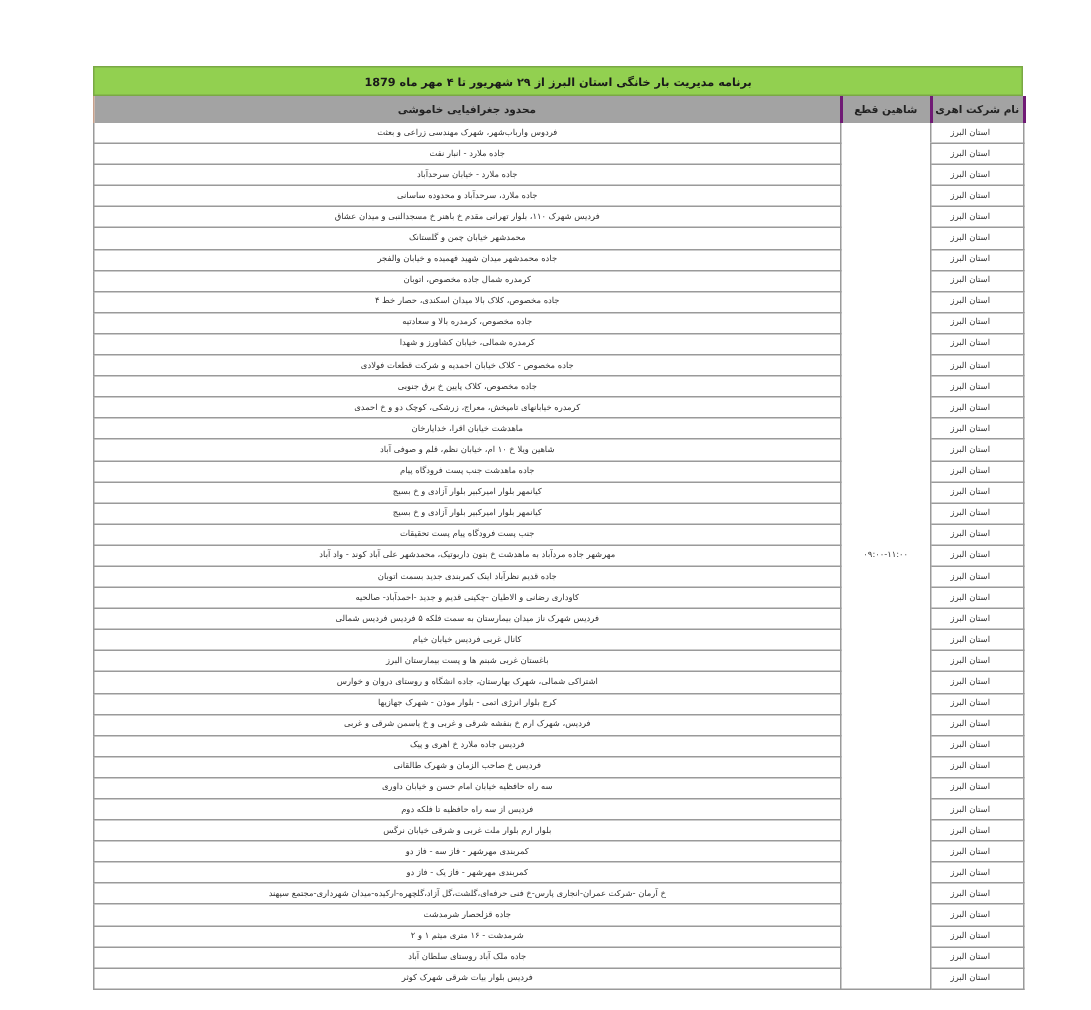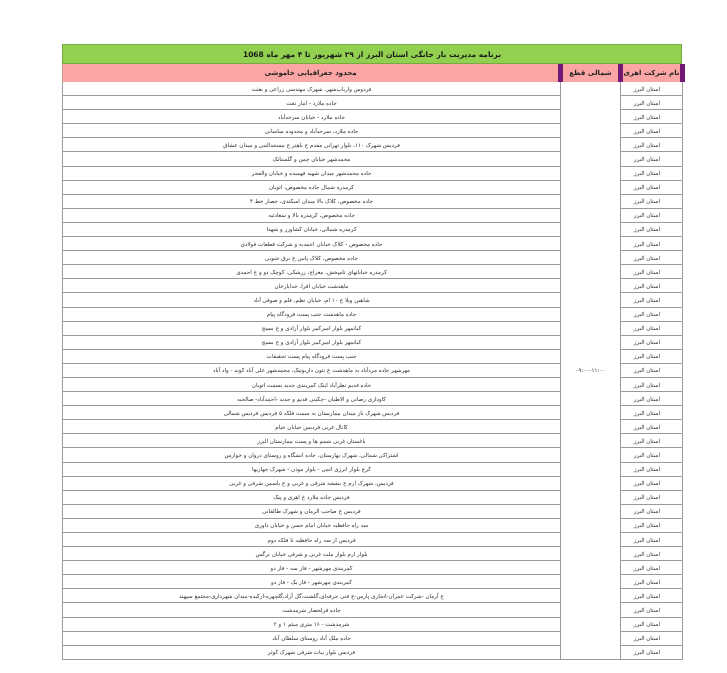--- a/index.html
+++ b/index.html
@@ -3,47 +3,47 @@
 <meta charset="utf-8">
 <style>
   html, body { margin: 0; padding: 0; background: #ffffff; }
   body { width: 727px; height: 673px; position: relative; overflow: hidden;
          font-family: "DejaVu Sans", sans-serif; color: #222; }
   .sheet { position: absolute; left: 62px; top: 44px; width: 620px; }
   .title-bar { height: 18px; background: #92d050; border: 1px solid #7aa845;
                display: flex; align-items: center; justify-content: center;
                font-size: 7.5px; font-weight: bold; direction: rtl; color: #1a1a1a; }
   table { border-collapse: collapse; width: 620px; table-layout: fixed; direction: rtl; }
-  th { background: #fca5a5; height: 18px; font-size: 7px; font-weight: bold;
-       border-right: 5px solid #701a75; border-left: 1px solid #c8a08a; color: #222; padding: 0; }
+  th { background: #a3a3a3; height: 18px; font-size: 7px; font-weight: bold;
+       border-right: 2px solid #701a75; border-left: 1px solid #c8a08a; color: #222; padding: 0; }
   td { height: 13.1px; font-size: 5.6px; padding: 0; text-align: center;
        border-bottom: 1px solid #9a9a9a; white-space: nowrap; overflow: visible; color: #333; }
   td.company { text-align: right; padding-right: 22px; border-right: 1px solid #9a9a9a; }
   td.time { border-left: 1px solid #9a9a9a; border-right: 1px solid #9a9a9a; border-bottom: 1px solid #9a9a9a;
             font-size: 5.6px; vertical-align: middle; }
   td.area { border-left: 1px solid #9a9a9a; }
   col.c-company { width: 62px; }
   col.c-time { width: 60px; }
   col.c-area { width: 498px; }
 </style>
 </head>
 <body>
 
 <div class="sheet">
-  <div class="title-bar">برنامه مدیریت بار خانگی استان البرز از ۲۹ شهریور تا ۴ مهر ماه 1068</div>
+  <div class="title-bar">برنامه مدیریت بار خانگی استان البرز از ۲۹ شهریور تا ۴ مهر ماه 1879</div>
   <table>
     <colgroup>
       <col class="c-company">
         <col class="c-time">
         <col class="c-area">
     </colgroup>
     <thead>
       <tr>
         <th>نام شرکت اهری</th>
-        <th>شمالی قطع</th>
+        <th>شاهین قطع</th>
         <th>محدود جغرافیایی خاموشی</th>
       </tr>
     </thead>
     <tbody id="rows">
         <tr>
           <td class="company">استان البرز</td>
           <td class="time" rowspan="41">۰۹:۰۰-۱۱:۰۰</td>
           <td class="area">فردوس وارباب‌شهر، شهرک مهندسی زراعی و بعثت</td>
         </tr>
         <tr>

